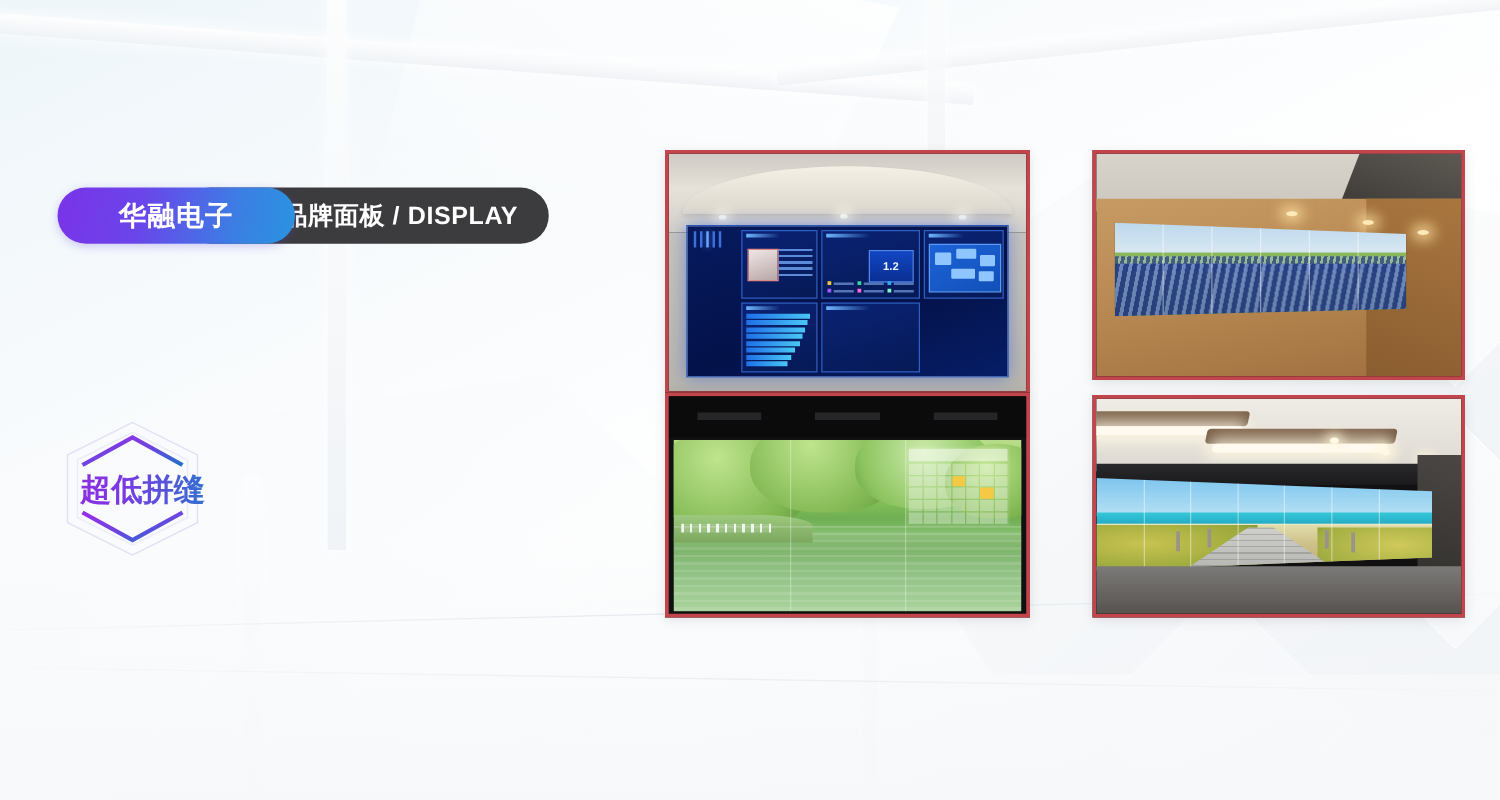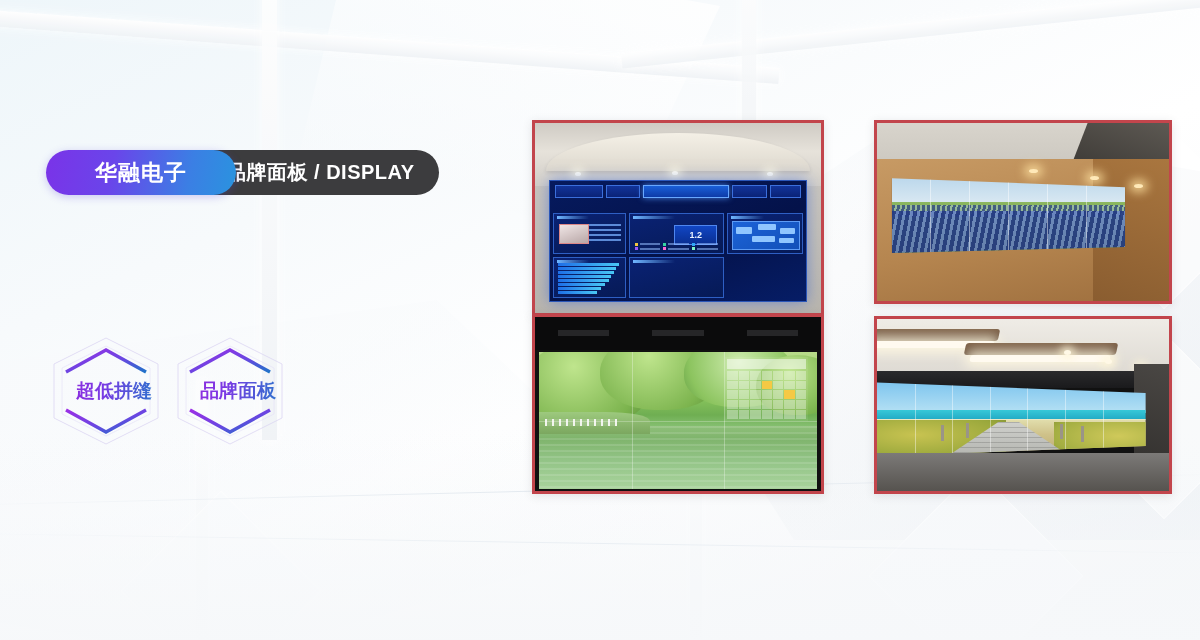--- a/index.html
+++ b/index.html
@@ -73,21 +73,21 @@
   }
 
   .title{position:absolute;left:44px;top:228px;
     font-size:45px;font-weight:bold;color:#414142;letter-spacing:.5px;white-space:nowrap;}
   .subtitle{position:absolute;left:45px;top:292px;
     font-size:19px;color:#8d9096;letter-spacing:.2px;white-space:nowrap;}
 
   .hexrow{position:absolute;left:46px;top:334px;display:flex;gap:4px;}
   .hex{position:relative;width:120px;height:114px;display:flex;align-items:center;justify-content:center;}
   .hex svg{position:absolute;left:0;top:0;}
-  .hex-label{position:relative;z-index:3;font-size:19px;font-weight:bold;white-space:nowrap;
+  .hex-label{position:relative;z-index:3;font-size:25px;font-weight:bold;white-space:nowrap;
     background:linear-gradient(95deg,#8b2fe0 0%,#7a3ae4 35%,#3170cf 100%);
     -webkit-background-clip:text;background-clip:text;color:transparent;margin-left:16px;}
 
   
   .photo{position:absolute;border:3px solid #c2454c;overflow:hidden;background:#111;
     box-shadow:0 2px 9px rgba(60,60,70,.13);}
   .p-tl{left:532px;top:120px;width:286px;height:190px;}
   .p-bl{left:532px;top:314px;width:286px;height:174px;}
   .p-tr{left:874px;top:120px;width:292px;height:178px;}
   .p-br{left:874px;top:316px;width:292px;height:172px;}
@@ -99,21 +99,21 @@
   .ceil-arc{position:absolute;left:4%;top:5%;width:92%;height:20%;
     border-radius:50%/100% 100% 0 0;
     background:linear-gradient(180deg,#f4f0e6,#ddd8ce);box-shadow:0 2px 4px rgba(0,0,0,.12);}
   .spot{position:absolute;width:6px;height:4px;border-radius:50%;background:#fffdf2;
     box-shadow:0 0 9px 4px rgba(255,252,230,.85);}
   .room-wall{position:absolute;left:0;top:33%;width:100%;height:67%;
     background:linear-gradient(180deg,#c9c5bd,#b9b5ad);}
   .dash{position:absolute;left:5%;top:30%;width:90%;height:64%;
     background:linear-gradient(160deg,#061a5e,#04124a 55%,#061d66);
     border:1px solid #2a56b8;box-shadow:0 0 14px rgba(40,90,220,.5);
-    display:flex;flex-direction:column;padding:3px;box-sizing:border-box;gap:14px;}
+    display:flex;padding:3px;box-sizing:border-box;gap:14px;}
   .dash-top{height:13%;display:flex;align-items:center;gap:3px;padding:0 2px;}
   .dtab{height:72%;background:linear-gradient(180deg,#123399,#0a2377);border:1px solid #3b6fdc;}
   .dtab.main{background:linear-gradient(180deg,#1a5fd8,#0d3ba8);border-color:#68a8ff;flex:1.3;
     box-shadow:0 0 6px rgba(80,150,255,.8);}
   .dash-grid{flex:1;display:grid;grid-template-columns:1.15fr 1.5fr 1.2fr;
     grid-template-rows:1fr 1fr;gap:3px;}
   .dcard{background:linear-gradient(165deg,#0a2274,#061a56);border:1px solid #2e5fc4;
     position:relative;overflow:hidden;}
   .dcard::before{content:"";position:absolute;left:3px;top:2px;width:45%;height:3px;
     background:linear-gradient(90deg,#6fb6ff,rgba(110,180,255,0));}
@@ -281,29 +281,20 @@
             </linearGradient>
           </defs>
           <polygon points="60,4 112,30 112,84 60,110 8,84 8,30" fill="none" stroke="#d9d3f2" stroke-width="1" opacity=".75"></polygon>
           <polygon points="60,12 104,34 104,80 60,102 16,80 16,34" fill="none" stroke="#e3dff6" stroke-width="1" opacity=".6"></polygon>
           <polyline points="20,38 60,16 100,38" fill="none" stroke="url(#hg1)" stroke-width="3.4"></polyline>
           <polyline points="20,76 60,98 100,76" fill="none" stroke="url(#hg1)" stroke-width="3.4"></polyline>
         </svg>
         <span class="hex-label">超低拼缝</span>
       </div>
 
-      <div class="hex">
-        <svg width="120" height="114" viewBox="0 0 120 114">
-          <polygon points="60,4 112,30 112,84 60,110 8,84 8,30" fill="none" stroke="#d9d3f2" stroke-width="1" opacity=".75"></polygon>
-          <polygon points="60,12 104,34 104,80 60,102 16,80 16,34" fill="none" stroke="#e3dff6" stroke-width="1" opacity=".6"></polygon>
-          <polyline points="20,38 60,16 100,38" fill="none" stroke="url(#hg1)" stroke-width="3.4"></polyline>
-          <polyline points="20,76 60,98 100,76" fill="none" stroke="url(#hg1)" stroke-width="3.4"></polyline>
-        </svg>
-        <span class="hex-label">品牌面板</span>
-      </div>
 
 
 
     </div>
   </div>
 
   <div class="photo p-tl">
     <div class="ph">
       <div class="room-ceiling"></div>
       <div class="ceil-arc"></div>

